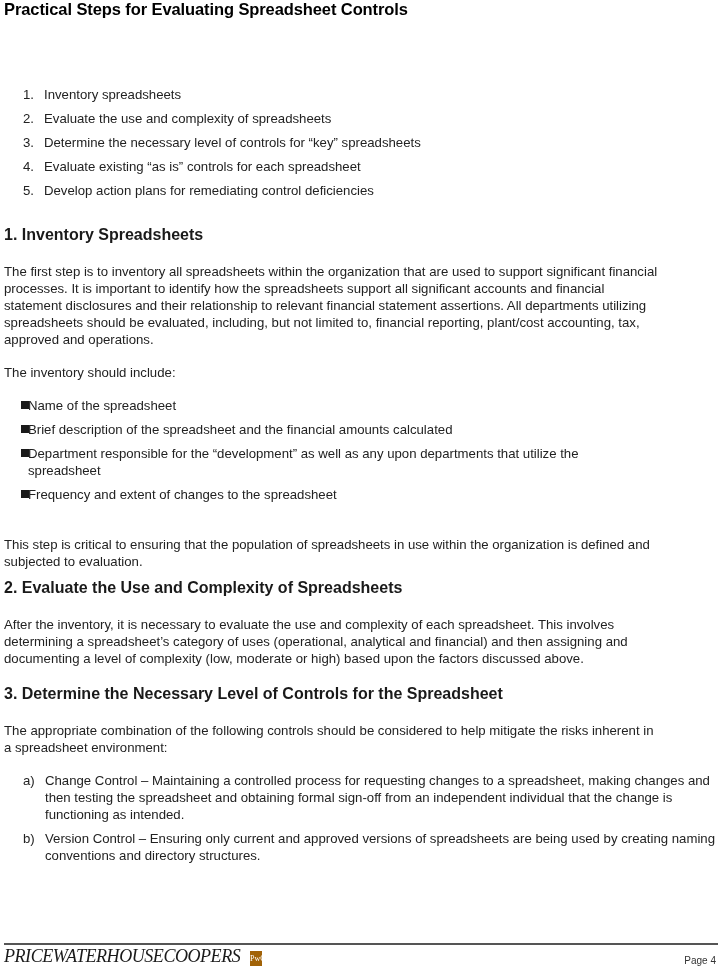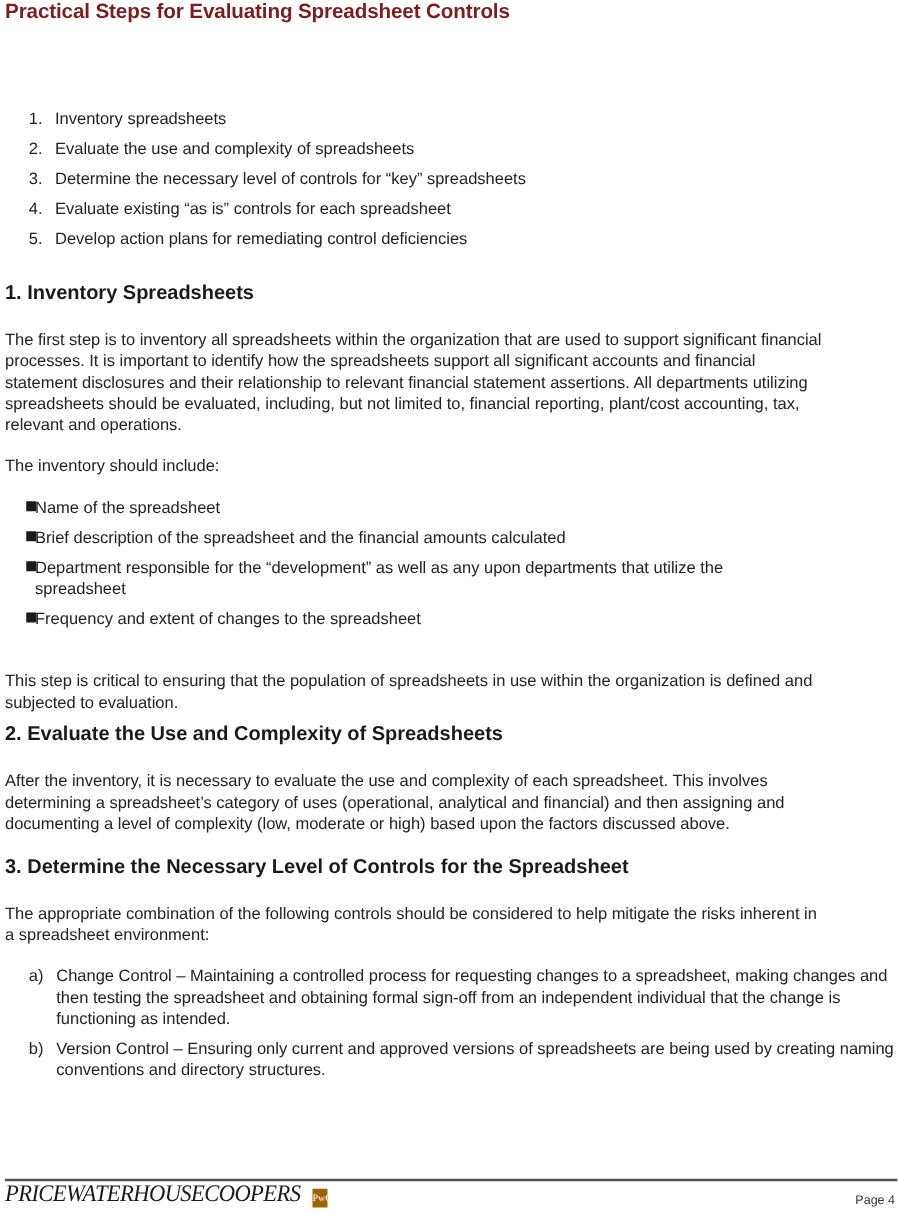--- a/index.html
+++ b/index.html
@@ -2,21 +2,21 @@
 <html><head>
 <meta charset="utf-8">
 <style>
   html, body { margin: 0; padding: 0; background: #ffffff; }
   body {
     width: 720px; height: 970px; position: relative; overflow: hidden;
     font-family: "Liberation Sans", sans-serif; color: #222222;
     font-size: 13.2px; line-height: 17px;
   }
   .page { position: absolute; left: 0; top: 0; width: 720px; height: 970px; }
-  .h1 { position: absolute; left: 4px; top: 1px; font-size: 16.5px; font-weight: bold; color: #7f1d1d; letter-spacing: -0.1px; white-space: nowrap; }
+  .h1 { position: absolute; left: 4px; top: 1px; font-size: 16.5px; font-weight: bold; color: #000000; letter-spacing: -0.1px; white-space: nowrap; }
   .h2 { position: absolute; left: 4px; font-size: 16px; font-weight: bold; color: #1a1a1a; white-space: nowrap; }
   .p { position: absolute; left: 4px; width: 716px; }
   .line { display: block; white-space: nowrap; }
   .num-list { position: absolute; left: 23px; margin: 0; padding: 0; list-style: none; }
   .num-list li { height: 24px; white-space: nowrap; }
   .num-list .n { display: inline-block; width: 21px; }
   .bul-list { position: absolute; left: 21px; margin: 0; padding: 0; list-style: none; width: 690px; }
   .bul-list li { position: relative; padding-left: 7px; margin-bottom: 7px; }
   .bul-list .sq { position: absolute; left: 0; top: 4px; width: 8px; height: 8px; background: #1a1a1a; }
   .alpha-list { position: absolute; left: 23px; margin: 0; padding: 0; list-style: none; width: 697px; }
@@ -43,21 +43,21 @@
     <li><span class="n">5.</span><span>Develop action plans for remediating control deficiencies</span></li>
   </ol>
 
   <div class="h2" style="top:226px">1.  Inventory Spreadsheets</div>
 
   <div class="p" style="top:263px">
     <span class="line">The first step is to inventory all spreadsheets within the organization that are used to support significant financial</span>
     <span class="line">processes.  It is important to identify how the spreadsheets support all significant accounts and financial</span>
     <span class="line">statement disclosures and their relationship to relevant financial statement assertions.  All departments utilizing</span>
     <span class="line">spreadsheets should be evaluated, including, but not limited to, financial reporting, plant/cost accounting, tax,</span>
-    <span class="line">relevant and operations.</span>
+    <span class="line">approved and operations.</span>
   </div>
 
   <div class="p" style="top:364px">The inventory should include:</div>
 
   <ul class="bul-list" style="top:397px">
     <li><span class="sq"></span><span>Name of the spreadsheet</span></li>
     <li><span class="sq"></span><span>Brief description of the spreadsheet and the financial amounts calculated</span></li>
     <li>
         <span class="sq"></span>
         <span style="display:block;width:625px">Department responsible for the “development” as well as any upon departments that utilize the spreadsheet</span>

